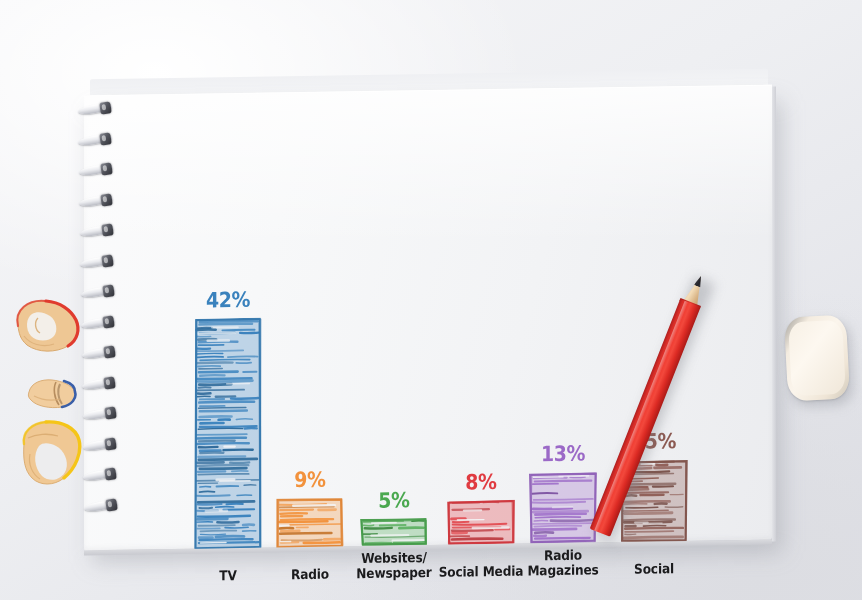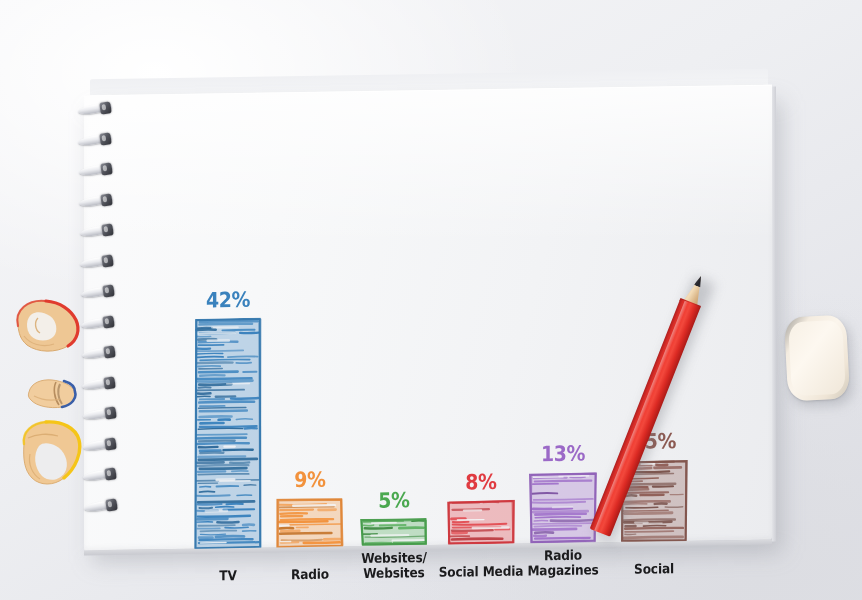--- a/index.html
+++ b/index.html
@@ -448,21 +448,21 @@
               <path d="M32.5 21.9 h31.6" stroke="#f4f5f7" stroke-width="2.00" stroke-linecap="round" opacity="0.80"></path>
               <path d="M11.9 4.1 h24.0" stroke="#f4f5f7" stroke-width="1.91" stroke-linecap="round" opacity="0.78"></path>
               <path d="M11.3 16.7 h37.0" stroke="#f4f5f7" stroke-width="2.17" stroke-linecap="round" opacity="0.75"></path>
               <path d="M1.3419000626736786 1.1025663912308246 L65.34654081484608 1.0706874551115035 L65.75532441151111 25.69196787504105 L2.8538756617130137 25.333528900162097 Z" fill="none" stroke="rgb(68,155,73)" stroke-width="2.2" opacity="0.95"></path>
               <path d="M1.9597385879884188 2.8182153709783293 L66.2849973684107 2.417164803350887 L66.29275112189015 25.78927707704216 L2.890879631876424 26.9153627403152 Z" fill="none" stroke="rgb(68,155,73)" stroke-width="1.2" opacity="0.6"></path>
             </svg>
           </div>
           <div class="bar-value" style="bottom: 33px; color: rgb(74, 168, 79);">5%</div>
           <div class="bar-label" style="bottom: -34px;">
             <div>Websites/</div>
-            <div>Websites</div>
+            <div>Newspaper</div>
           </div>
         </div>
         <div class="bar-group" style="left: 363px; width: 68px; height: 382px;">
           <div class="bar" style="height: 44px;">
             <svg viewBox="0 0 68 44" preserveAspectRatio="none">
               <rect x="1.5" y="1.5" width="65" height="41" fill="#e03b41" opacity="0.30"></rect>
               <path d="M5.5 2.5 q13.4 0.1 26.8 0" stroke="rgb(184,48,53)" stroke-width="1.64" stroke-linecap="round" fill="none" opacity="0.56"></path>
               <path d="M36.3 2.5 q7.7 -0.8 15.3 0" stroke="rgb(184,48,53)" stroke-width="1.48" stroke-linecap="round" fill="none" opacity="0.58"></path>
               <path d="M5.5 9.2 q18.2 0.2 36.4 0" stroke="rgb(184,48,53)" stroke-width="2.24" stroke-linecap="round" fill="none" opacity="0.65"></path>
               <path d="M4.4 18.3 q7.0 -0.5 14.0 0" stroke="#e03b41" stroke-width="2.72" stroke-linecap="round" fill="none" opacity="0.78"></path>

